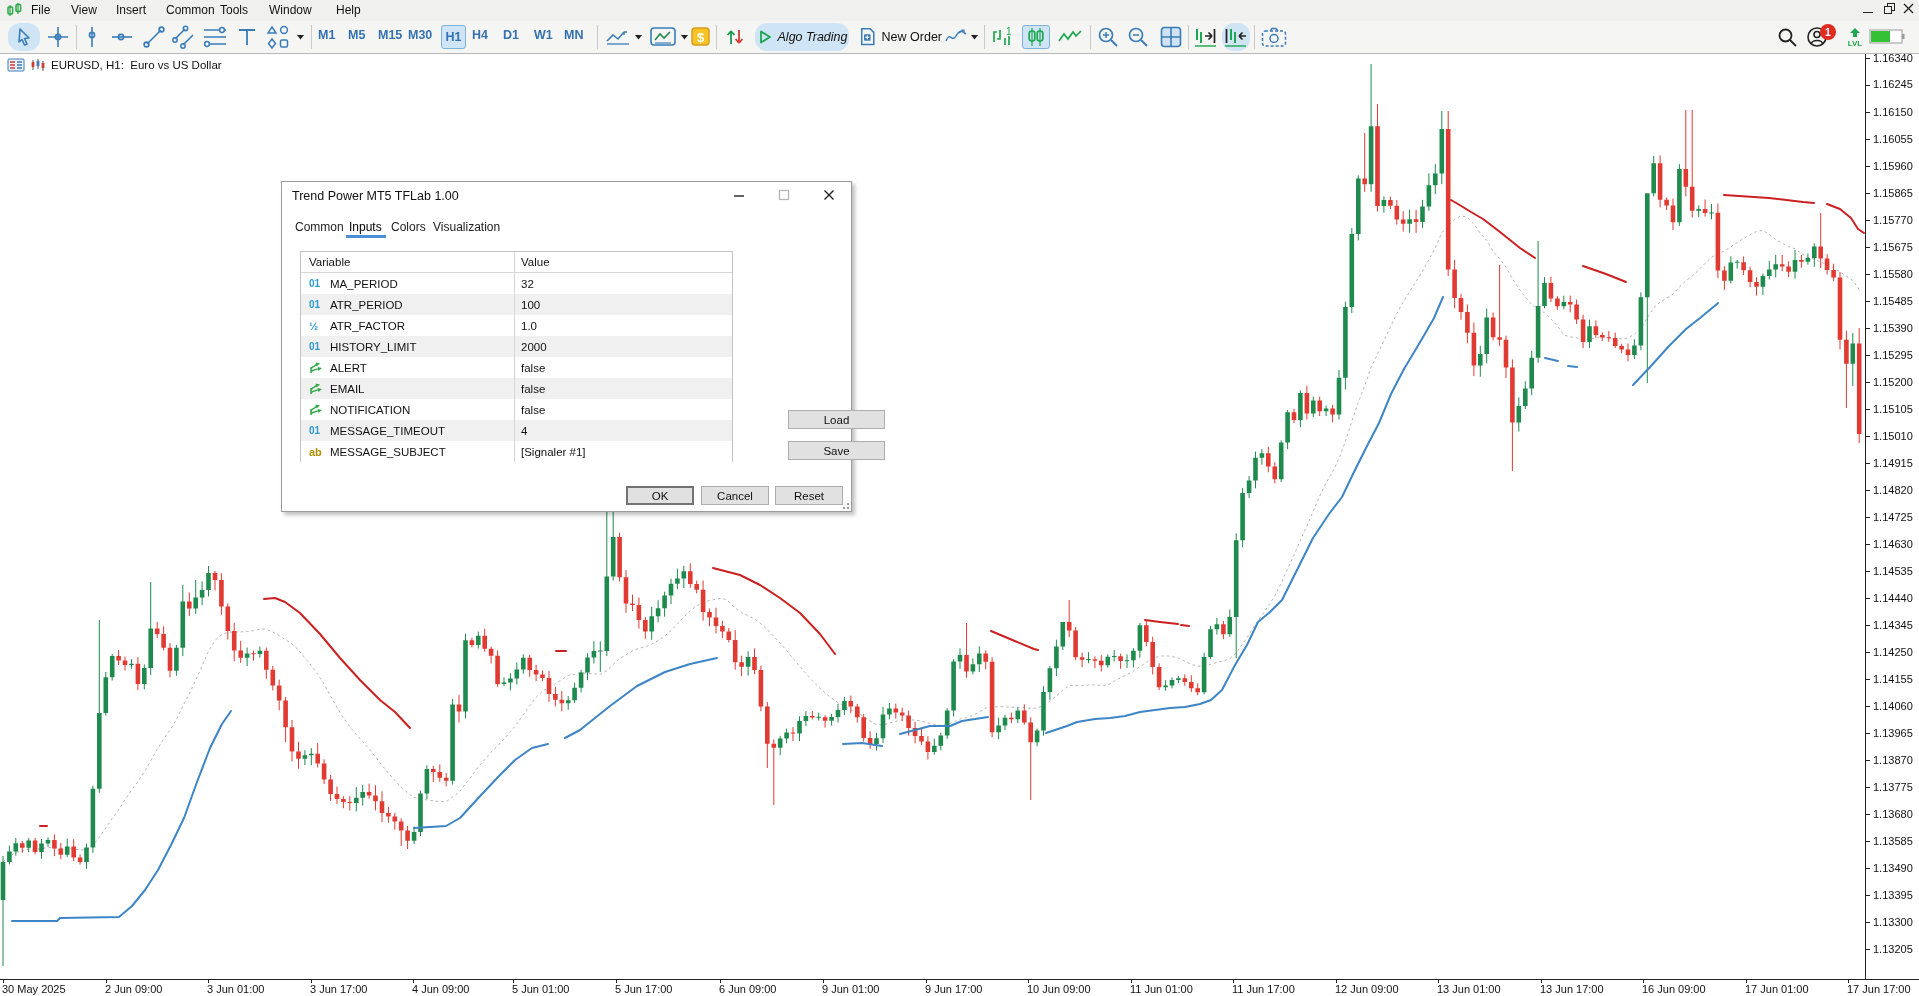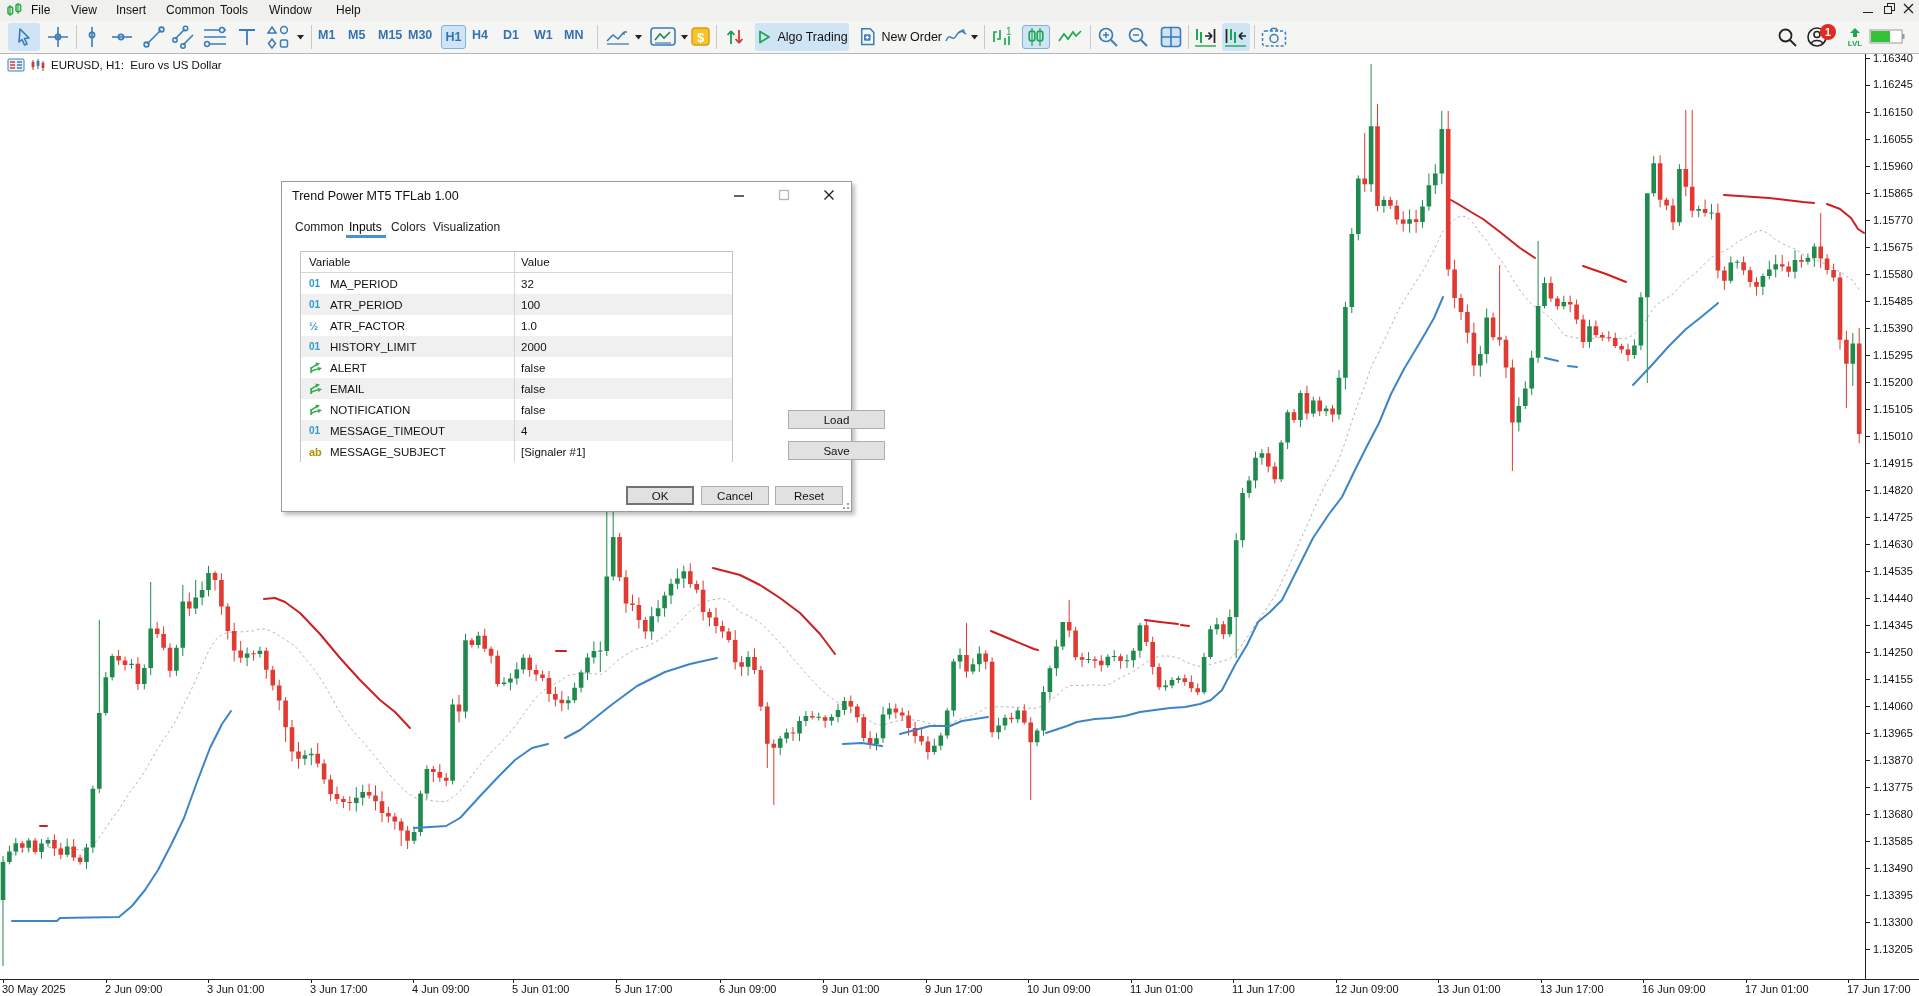--- a/index.html
+++ b/index.html
@@ -1,20 +1,20 @@
 <!DOCTYPE html>
 <html><head><meta charset="utf-8"><style>
 * { margin:0; padding:0; box-sizing:border-box; }
 html,body { width:1919px; height:996px; overflow:hidden; font-family:"Liberation Sans", sans-serif; }
 #app { position:relative; width:1919px; height:996px; background:#fff; }
 #menubar { position:absolute; left:0; top:0; width:1919px; height:21px; background:#f0f0ee; }
 .menu { position:absolute; top:3px; font-size:12px; color:#111; }
 #toolbar { position:absolute; left:0; top:21px; width:1919px; height:33px; background:#f5f5f4; border-bottom:1px solid #b7b7b7; }
 .tbtn { position:absolute; top:2px; height:28px; display:flex; align-items:center; justify-content:center; }
-.sel { background:#cfe4f5; border-radius:3px; }
+.sel { background:#cfe4f5; border-radius:12px;font-style:italic; }
 .selb { background:#cfe4f5; border-radius:3px; border:1px solid #7fb2d9; }
 .sep { position:absolute; top:4px; height:24px; width:1px; background:#c9c9c9; }
 .tf { position:absolute; top:7px; font-size:12.5px; font-weight:bold; color:#3572b0; }
 .tftxt { font-size:12.5px; color:#111; margin-left:5px; white-space:nowrap; }
 #chart { position:absolute; left:0; top:54px; width:1865px; height:925px; background:#fff; }
 #symlabel { position:absolute; left:7px; top:4px; font-size:11.5px; color:#111; display:flex; align-items:center; gap:4px; }
 #paxis { position:absolute; left:1865px; top:54px; width:54px; height:925px; background:#fff; border-left:1px solid #222; }
 .pl { position:absolute; left:7px; font-size:11px; color:#111; }
 .pt { position:absolute; left:0; width:4px; height:1px; background:#222; }
 #taxis { position:absolute; left:0; top:979px; width:1919px; height:17px; background:#fff; border-top:1px solid #222; }

